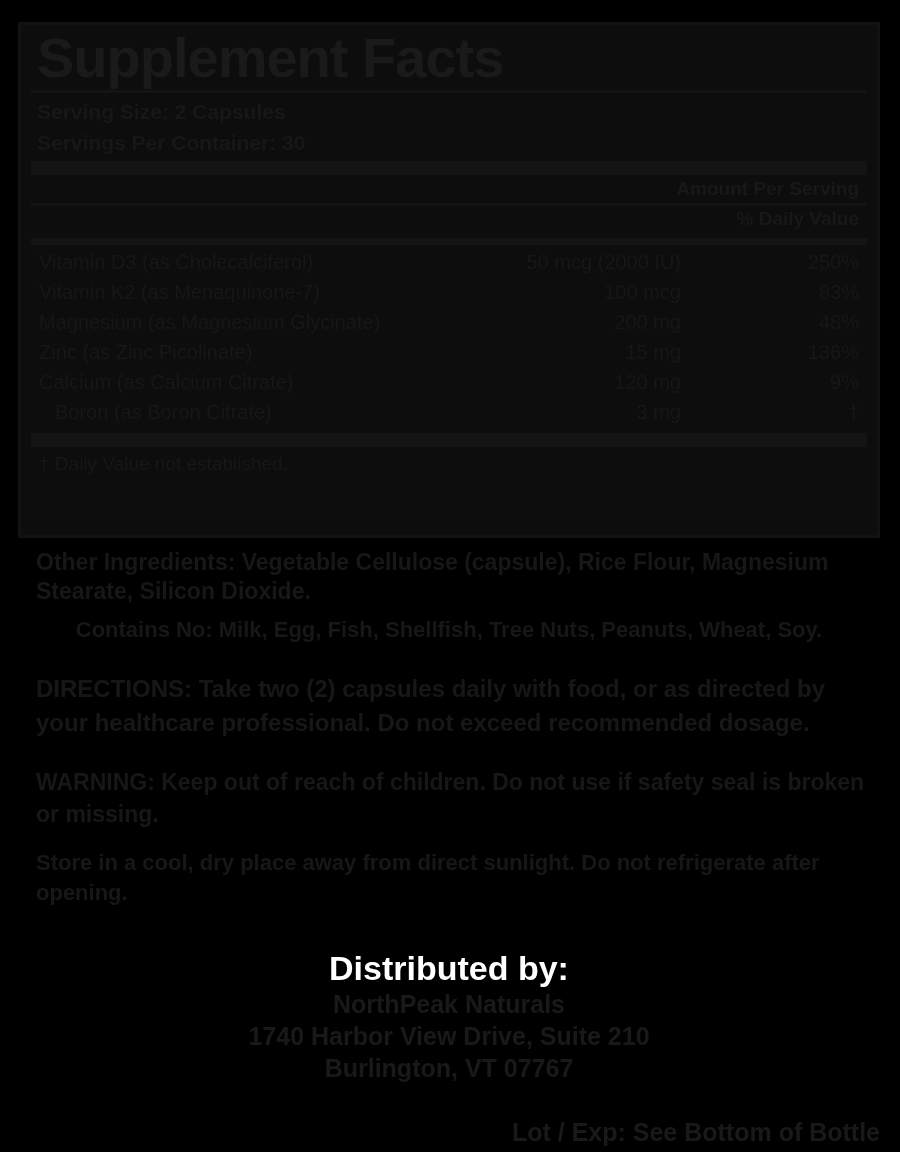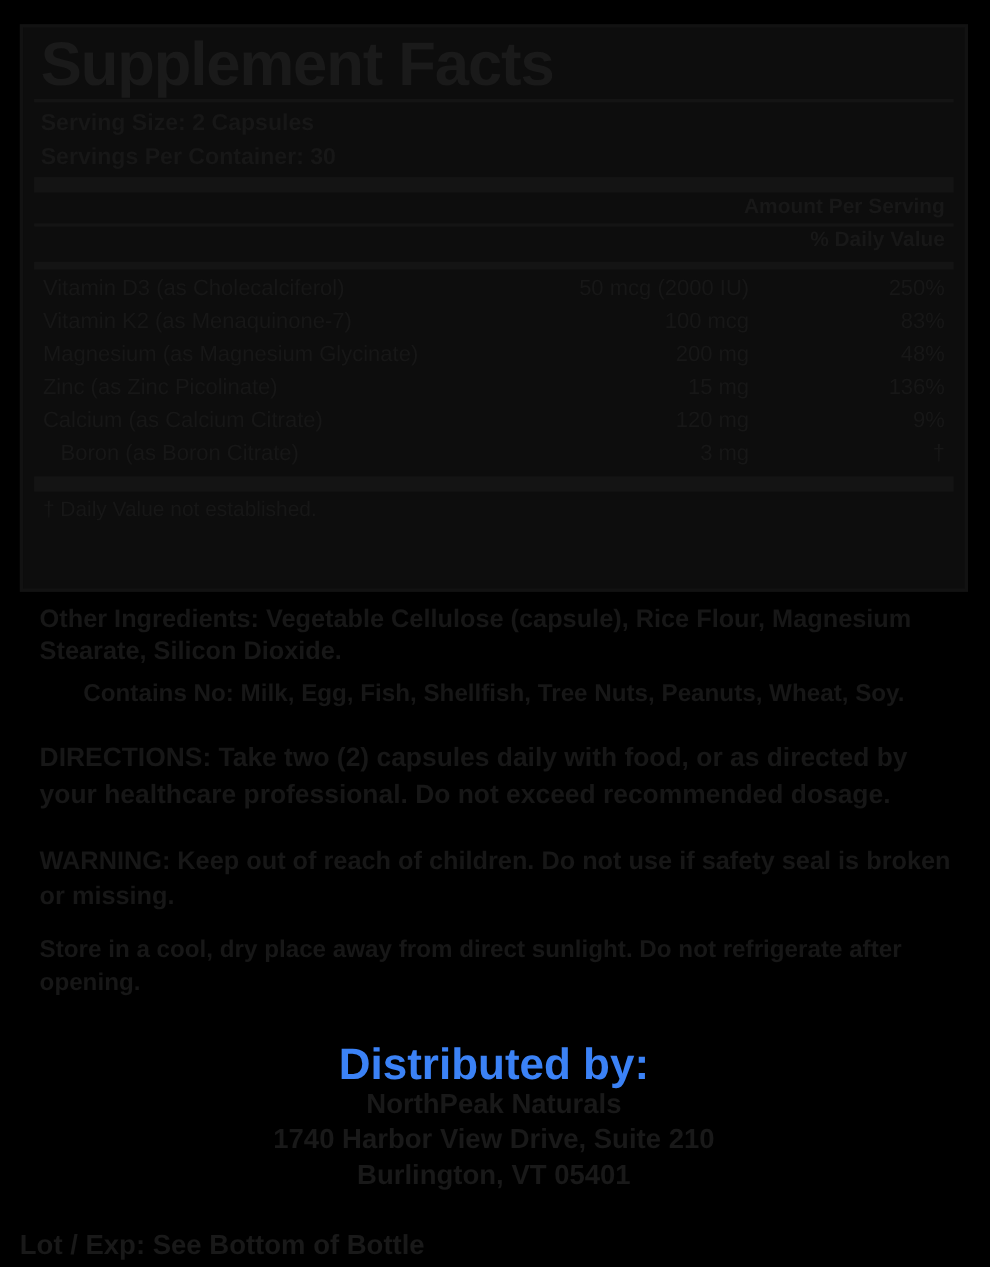--- a/index.html
+++ b/index.html
@@ -152,33 +152,33 @@
     font-weight: 700;
     line-height: 30px;
     color: #171717;
     margin: 0 0 40px 18px;
   }
   .brand-block {
     text-align: center;
     margin-top: 24px;
   }
   .brand-name {
-    font-size: 40px;
+    font-size: 34px;
     font-weight: 700;
     line-height: 40px;
-    color: #3b82f6;
+    color: #ffffff;
   }
   .brand-addr {
     font-size: 25px;
     font-weight: 700;
     line-height: 32px;
     color: #191919;
   }
   .lot-line {
-    text-align: left;
+    text-align: right;
     font-size: 25px;
     font-weight: 700;
     color: #191919;
     margin-top: 34px;
   }
 </style>
 </head>
 <body>
 
 <div class="page">
@@ -248,19 +248,19 @@
     <div class="other-ing">Other Ingredients: Vegetable Cellulose (capsule), Rice Flour, Magnesium Stearate, Silicon Dioxide.</div>
     <div class="allergen">Contains No: Milk, Egg, Fish, Shellfish, Tree Nuts, Peanuts, Wheat, Soy.</div>
     <div class="directions">DIRECTIONS: Take two (2) capsules daily with food, or as directed by your healthcare professional. Do not exceed recommended dosage.</div>
     <div class="warning">WARNING: Keep out of reach of children. Do not use if safety seal is broken or missing.</div>
     <div class="storage">Store in a cool, dry place away from direct sunlight. Do not refrigerate after opening.</div>
 
     <div class="brand-block">
       <div class="brand-name">Distributed by:</div>
       <div class="brand-addr">NorthPeak Naturals</div>
       <div class="brand-addr">1740 Harbor View Drive, Suite 210</div>
-      <div class="brand-addr">Burlington, VT 05401</div>
+      <div class="brand-addr">Burlington, VT 07767</div>
     </div>
 
     <div class="lot-line">Lot / Exp: See Bottom of Bottle</div>
   </div>
 
 </div>
 
 </body></html>

